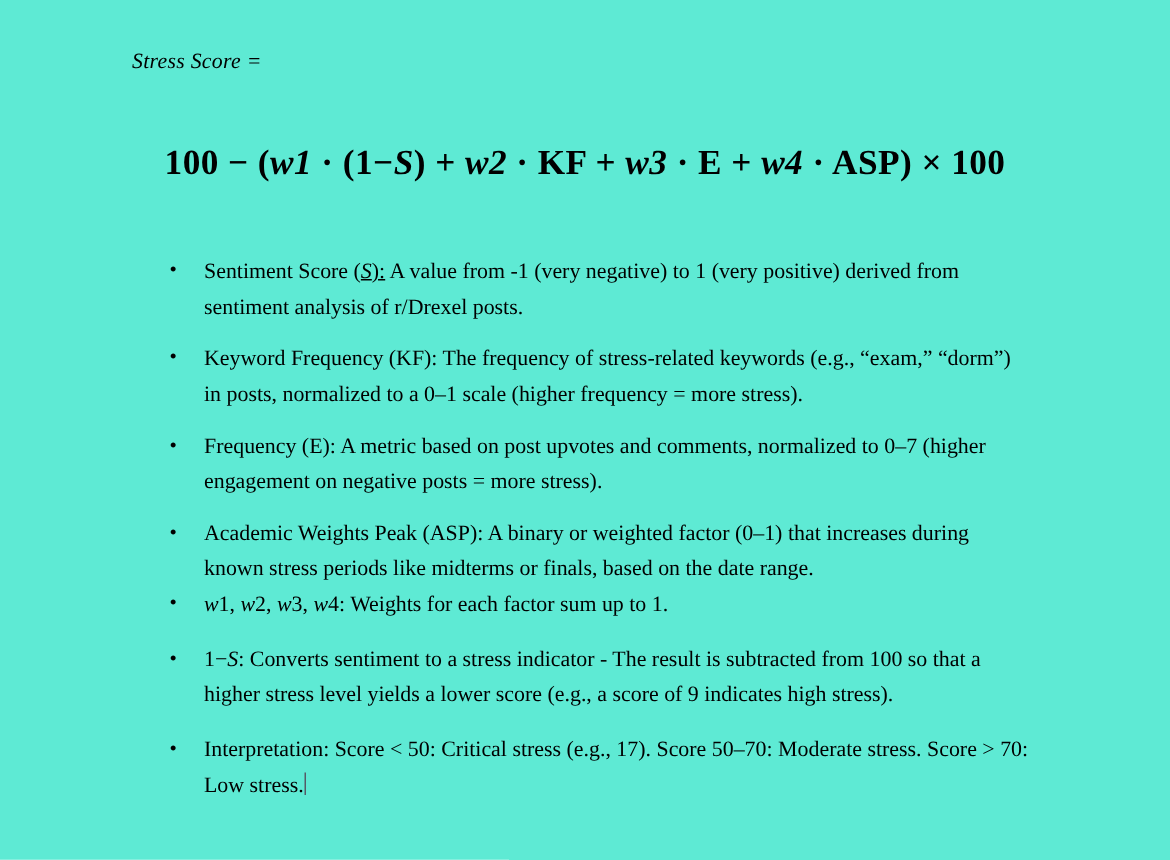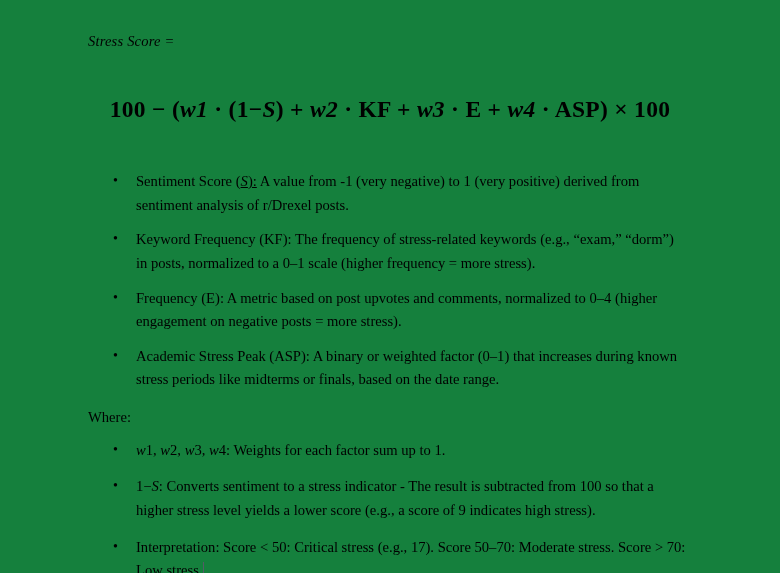--- a/index.html
+++ b/index.html
@@ -12,21 +12,21 @@
     background: #ffffff;
     font-family: "Liberation Serif", "DejaVu Serif", serif;
     color: #000000;
     overflow: hidden;
   }
 
   .page {
     position: relative;
     width: 780px;
     height: 573px;
-    background: #15803d;
+    background: #5eead4;
   }
 
   
   .formula-label {
     position: absolute;
     left: 88px;
     top: 33px;
     font-size: 14.5px;
     font-style: italic;
     letter-spacing: 0.2px;
@@ -139,30 +139,29 @@
 
       <li>
         <span class="bullet-dot">•</span><span class="term"><span>Sentiment Score (</span><span class="it u">S</span><span class="u">):</span></span><span> A value from -1 (very negative) to 1 (very positive) derived from sentiment analysis of r/Drexel posts.</span>
       </li>
 
       <li>
         <span class="bullet-dot">•</span><span class="term">Keyword Frequency (KF):</span><span> The frequency of stress-related keywords (e.g., “exam,” “dorm”) in posts, normalized to a 0–1 scale (higher frequency = more stress).</span>
       </li>
 
       <li>
-        <span class="bullet-dot">•</span><span class="term">Frequency (E):</span><span> A metric based on post upvotes and comments, normalized to 0–4 (higher engagement on negative posts = more stress).</span>
+        <span class="bullet-dot">•</span><span class="term">Frequency (E):</span><span> A metric based on post upvotes and comments, normalized to 0–7 (higher engagement on negative posts = more stress).</span>
       </li>
 
       <li>
-        <span class="bullet-dot">•</span><span class="term">Academic Stress Peak (ASP):</span><span> A binary or weighted factor (0–1) that increases during known stress periods like midterms or finals, based on the date range.</span>
+        <span class="bullet-dot">•</span><span class="term">Academic Weights Peak (ASP):</span><span> A binary or weighted factor (0–1) that increases during known stress periods like midterms or finals, based on the date range.</span>
       </li>
 
     </ul>
 
-    <p class="where-label group-gap-top group-gap-bottom">Where:</p>
 
     <ul class="bullets where-list">
 
       <li>
         <span class="bullet-dot">•</span><span class="it">w</span><span>1, </span><span class="it">w</span><span>2, </span><span class="it">w</span><span>3, </span><span class="it">w</span><span>4: Weights for each factor sum up to 1.</span>
       </li>
 
       <li>
         <span class="bullet-dot">•</span><span>1−</span><span class="it">S</span><span>: Converts sentiment to a stress indicator - The result is subtracted from 100 so that a higher stress level yields a lower score (e.g., a score of 9 indicates high stress).</span>
       </li>

